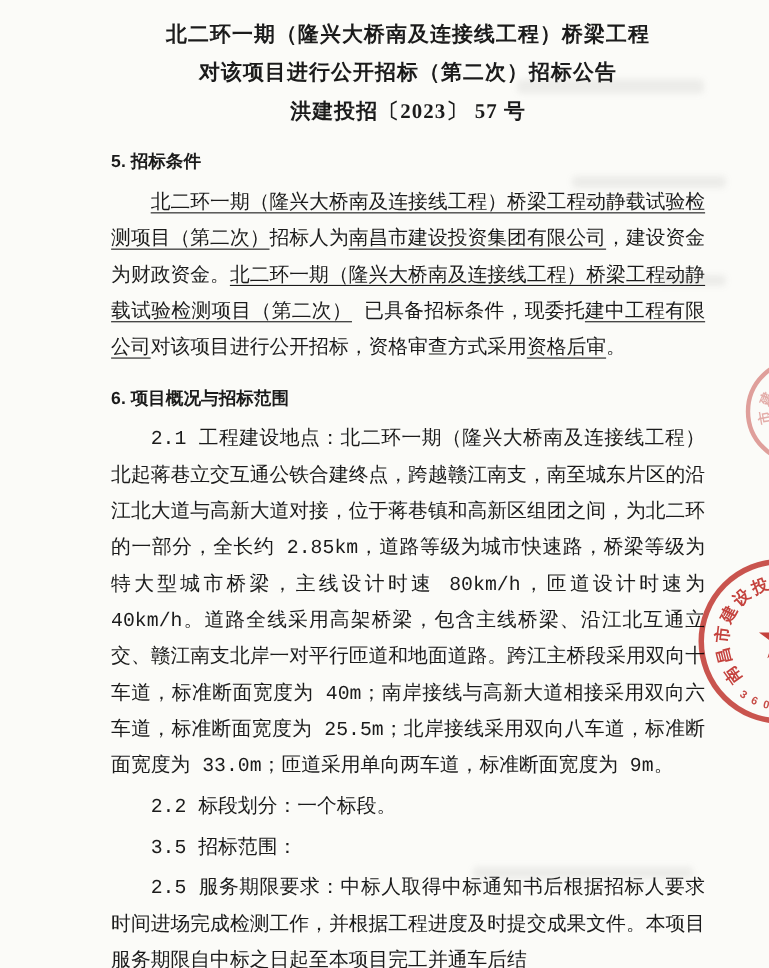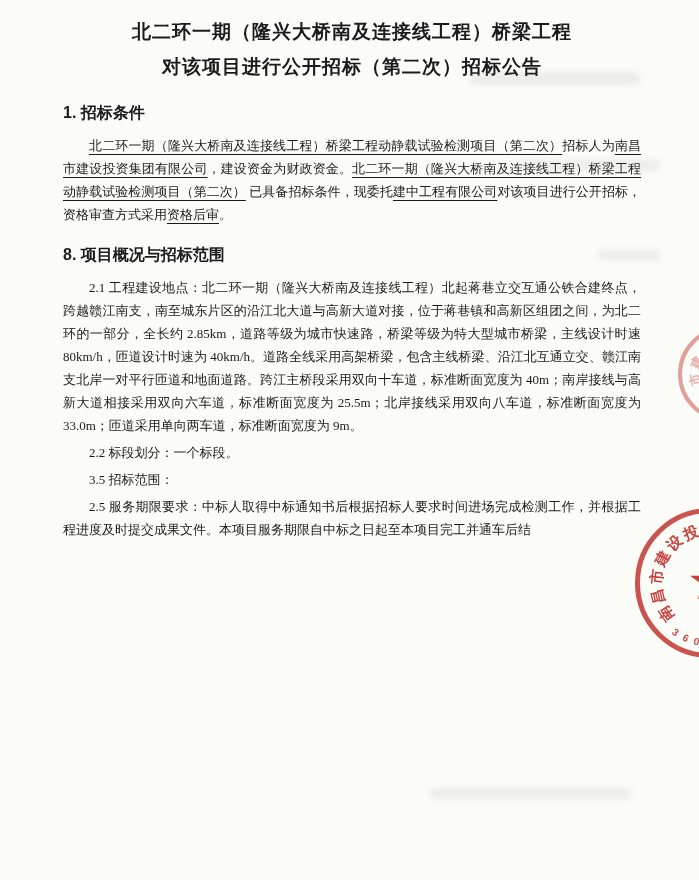--- a/index.html
+++ b/index.html
@@ -3,34 +3,34 @@
 <meta charset="utf-8">
 <style>
   html, body { margin:0; padding:0; }
   body {
     width:699px; height:880px; overflow:hidden; position:relative;
     background:#fbfbf8; color:#1b1b1b;
     font-family:"Liberation Serif", serif;
   }
   .page {
     position:absolute; inset:0; box-sizing:border-box;
-    padding:14px 58px 0 63px; overflow:hidden;
+    padding:14px 58px 0 101px; overflow:hidden;
   }
   .title {
     text-align:center; font-weight:bold; font-size:19px; line-height:35px;
     font-family:"Liberation Serif", serif; letter-spacing:1px;
   }
   .docnum { margin-bottom:6px; }
   .h {
     font-family:"Liberation Sans", sans-serif; font-weight:bold;
     font-size:16px; line-height:22px; margin:18px 0 10px 0;
   }
   p.body {
-    font-size:13px; line-height:23px; text-align:justify;
-    text-indent:2em; margin:0 0 4px 0;
+    font-size:18px; line-height:33px; text-align:justify;
+    text-indent:2em; margin:0 0 4px 0;font-family:Liberation Mono, monospace;
   }
   p.body .u { text-decoration:underline; text-underline-offset:4px; }
   
   .seal {
     position:absolute; mix-blend-mode:multiply; pointer-events:none;
     font-family:"Liberation Sans", sans-serif;
   }
   .seal-large { left:635px; top:508px; width:150px; height:150px; color:#c22f2a; }
   .seal-small { left:678px; top:326px; width:96px;  height:96px;  color:#d4706c; }
   .ring {
@@ -63,25 +63,26 @@
     position:absolute; background:rgba(110,110,110,.10);
     filter:blur(3px); border-radius:4px; pointer-events:none;
   }
 </style>
 </head>
 <body>
 
 <div class="page">
   <div class="title">北二环一期（隆兴大桥南及连接线工程）桥梁工程</div>
   <div class="title">对该项目进行公开招标（第二次）招标公告</div>
+  <div class="title docnum">洪建投招〔2023〕 57 号</div>
 
-  <div class="h">1. 招标条件</div>
+  <div class="h">5. 招标条件</div>
   <p class="body"><span class="u">北二环一期（隆兴大桥南及连接线工程）桥梁工程动静载试验检测项目（第二次）</span><span>招标人为</span><span class="u">南昌市建设投资集团有限公司</span><span>，建设资金为财政资金。</span><span class="u">北二环一期（隆兴大桥南及连接线工程）桥梁工程动静载试验检测项目（第二次）</span><span> 已具备招标条件，现委托</span><span class="u">建中工程有限公司</span><span>对该项目进行公开招标，资格审查方式采用</span><span class="u">资格后审</span><span>。</span></p>
 
-  <div class="h">8. 项目概况与招标范围</div>
+  <div class="h">6. 项目概况与招标范围</div>
   <p class="body">2.1 工程建设地点：北二环一期（隆兴大桥南及连接线工程）北起蒋巷立交互通公铁合建终点，跨越赣江南支，南至城东片区的沿江北大道与高新大道对接，位于蒋巷镇和高新区组团之间，为北二环的一部分，全长约 2.85km，道路等级为城市快速路，桥梁等级为特大型城市桥梁，主线设计时速 80km/h，匝道设计时速为 40km/h。道路全线采用高架桥梁，包含主线桥梁、沿江北互通立交、赣江南支北岸一对平行匝道和地面道路。跨江主桥段采用双向十车道，标准断面宽度为 40m；南岸接线与高新大道相接采用双向六车道，标准断面宽度为 25.5m；北岸接线采用双向八车道，标准断面宽度为 33.0m；匝道采用单向两车道，标准断面宽度为 9m。</p>
   <p class="body">2.2 标段划分：一个标段。</p>
   <p class="body">3.5 招标范围：</p>
   <p class="body">2.5 服务期限要求：中标人取得中标通知书后根据招标人要求时间进场完成检测工作，并根据工程进度及时提交成果文件。本项目服务期限自中标之日起至本项目完工并通车后结</p>
 </div>
 
 <div class="smudge" style="left:470px; top:72px; width:170px; height:13px;"></div>
 <div class="smudge" style="left:520px; top:160px; width:140px; height:11px;"></div>
 <div class="smudge" style="left:598px; top:250px; width:62px; height:10px;"></div>
 <div class="smudge" style="left:430px; top:788px; width:200px; height:11px;"></div>

